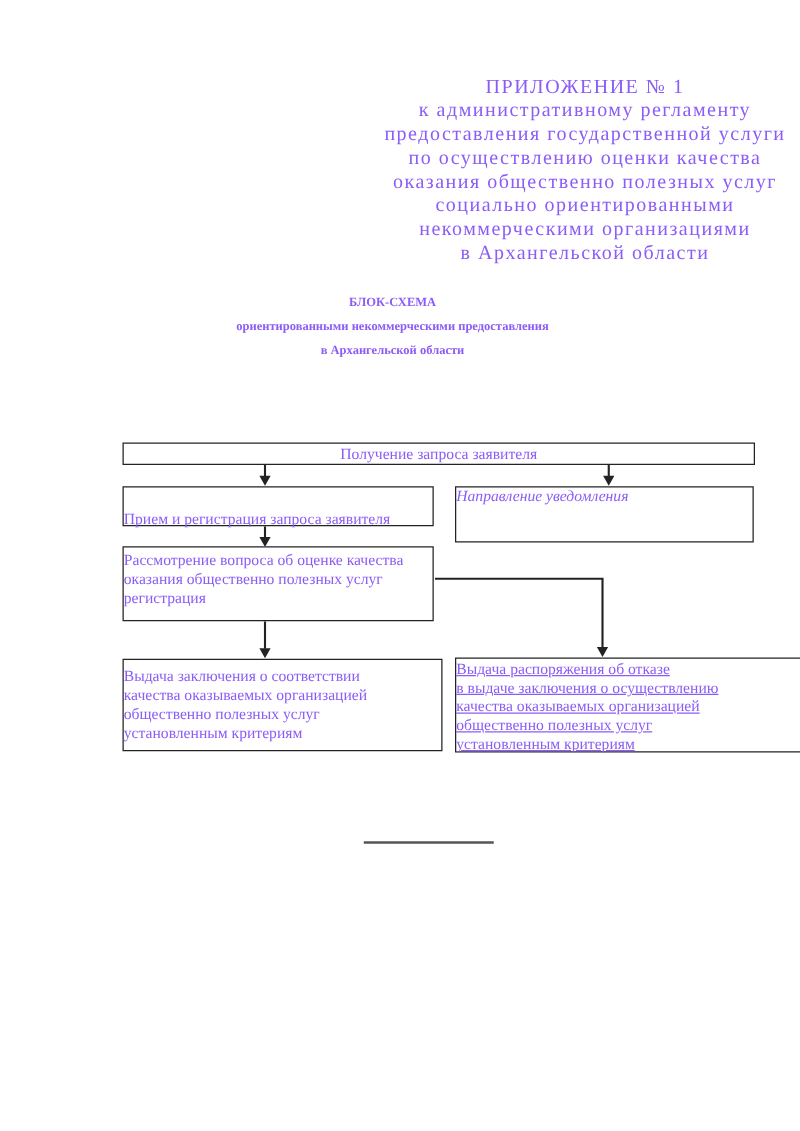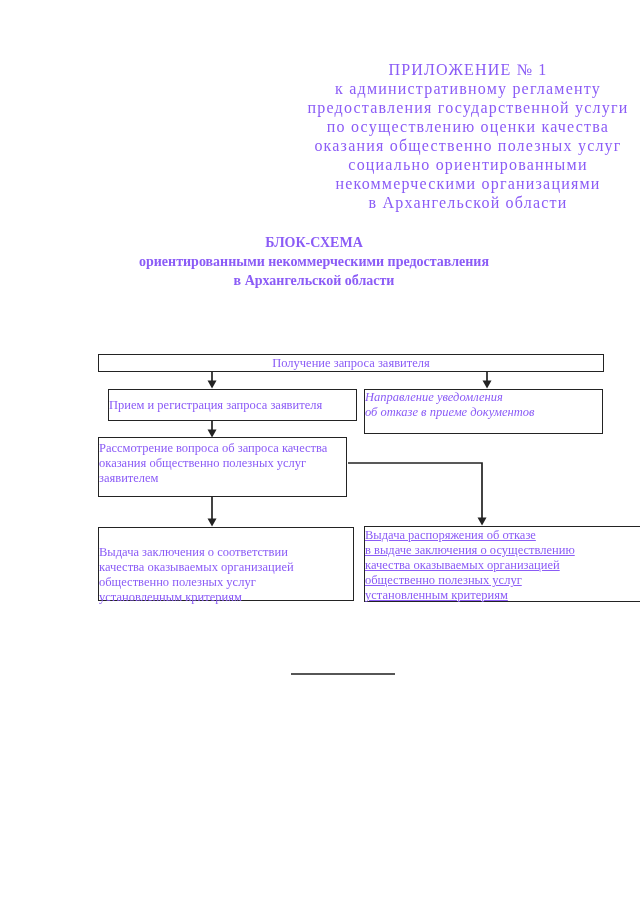--- a/index.html
+++ b/index.html
@@ -21,43 +21,43 @@
     line-height:19px;
     letter-spacing:1.2px;
     white-space:nowrap;
   }
   
   .doc-title{
     position:absolute;
     left:0;top:233px;width:628px;
     text-align:center;
     font-weight:bold;
-    font-size:14px;
+    font-size:10px;
     line-height:19px;
     white-space:nowrap;
   }
   
   .flowchart{position:absolute;left:0;top:0;width:640px;height:905px;}
   .connectors{position:absolute;left:0;top:0;width:640px;height:905px;pointer-events:none;}
   .fc-box{
     position:absolute;
     box-sizing:border-box;
     border:1px solid #232323;
     background:#ffffff;
     text-align:left;
     font-size:12.5px;
     line-height:15px;
     white-space:nowrap;
   }
   .fc-box.vcenter{display:flex;flex-direction:column;align-items:center;justify-content:center;}
   #box-receive       {left:98px; top:354px; width:506px; height:18px;}
-  #box-register      {left:108px; top:389px; width:249px; height:32px; padding-top:8px;}
+  #box-register      {left:98px; top:389px; width:249px; height:32px; padding-top:18px;}
   #box-refusal-notice{left:364px;top:389px; width:239px; height:45px;font-style:italic;}
   #box-consider      {left:98px; top:437px; width:249px; height:60px; padding-top:3px;}
-  #box-conclusion    {left:98px; top:527px; width:256px; height:74px; padding-top:17px;}
+  #box-conclusion    {left:98px; top:527px; width:256px; height:74px; padding-top:6px;}
   #box-refusal-order {left:364px;top:526px; width:281px; height:76px; padding-top:1px;text-decoration:underline;}
   .footer-rule{
     position:absolute;
     left:291px;top:673px;width:104px;height:2px;
     background:#565656;
   }
 </style>
 </head>
 <body>
 
@@ -102,27 +102,26 @@
     <div class="fc-box vcenter" id="box-receive">
       <div>Получение запроса заявителя</div>
     </div>
 
     <div class="fc-box" id="box-register">
       <div>Прием и регистрация запроса заявителя</div>
     </div>
 
     <div class="fc-box" id="box-refusal-notice">
       <div>Направление уведомления</div>
-      <div>об отказе в приеме документов</div>
     </div>
 
     <div class="fc-box" id="box-consider">
-      <div>Рассмотрение вопроса об запроса качества</div>
+      <div>Рассмотрение вопроса об оценке качества</div>
       <div>оказания общественно полезных услуг</div>
-      <div>заявителем</div>
+      <div>регистрация</div>
     </div>
 
     <div class="fc-box" id="box-conclusion">
       <div>Выдача заключения о соответствии</div>
       <div>качества оказываемых организацией</div>
       <div>общественно полезных услуг</div>
       <div>установленным критериям</div>
     </div>
 
     <div class="fc-box" id="box-refusal-order">

